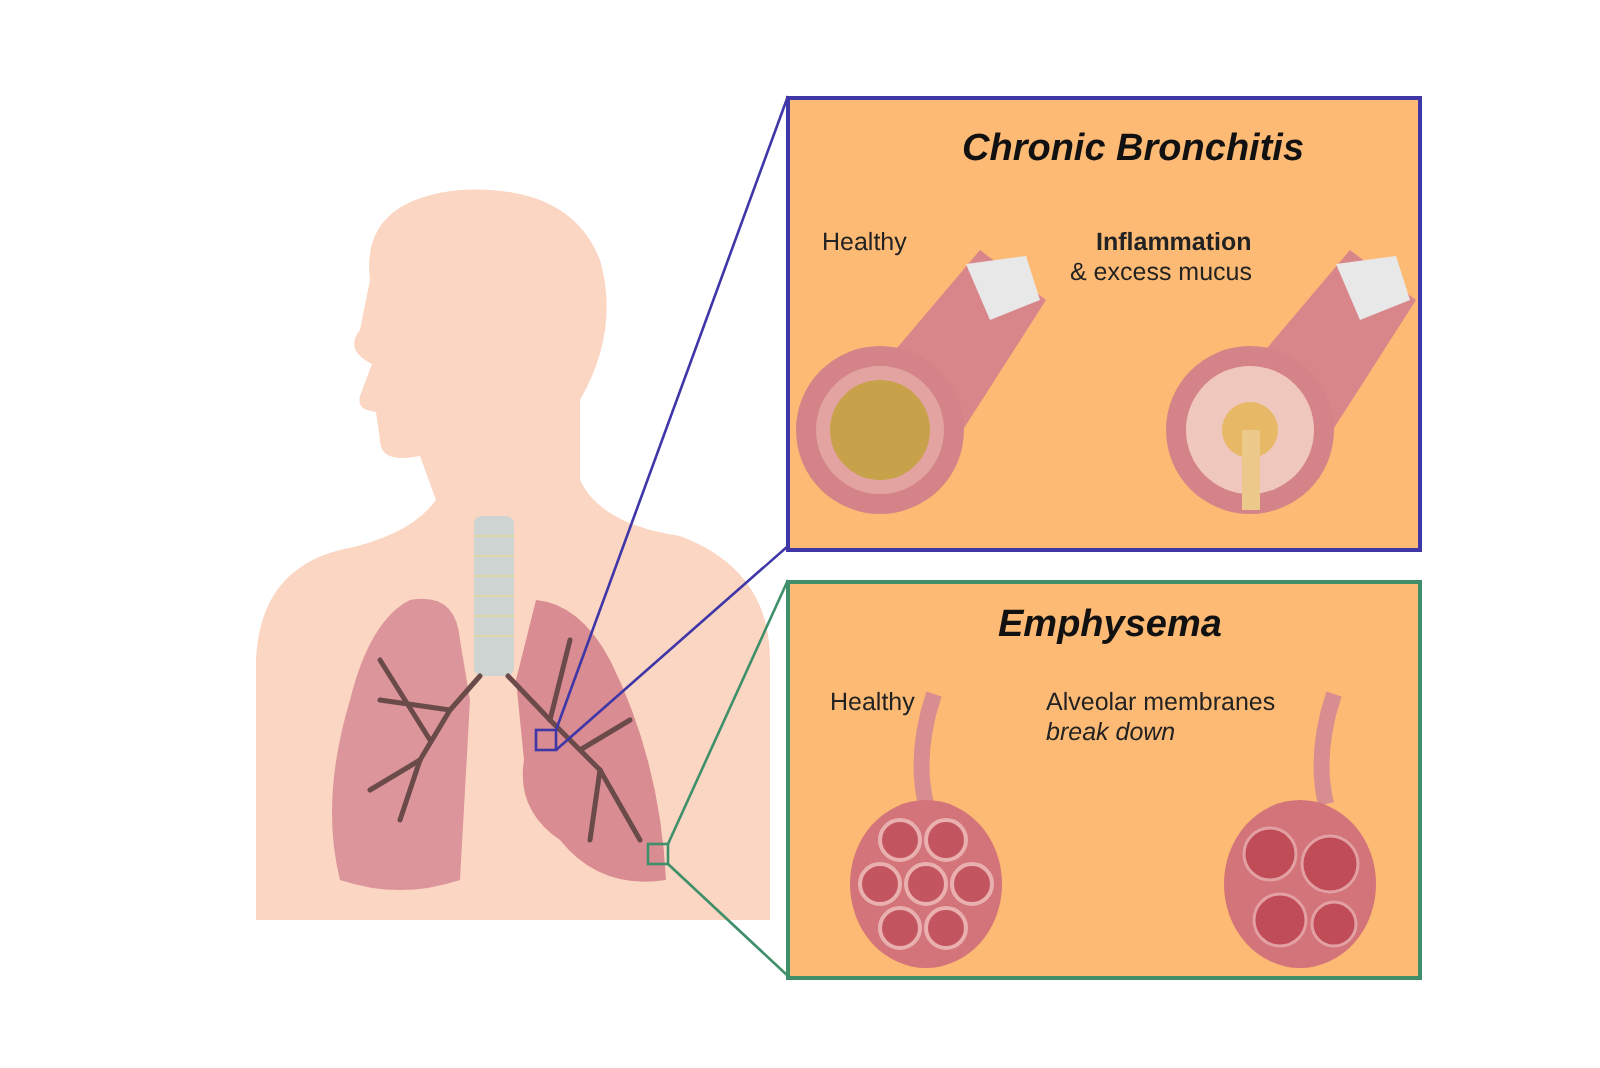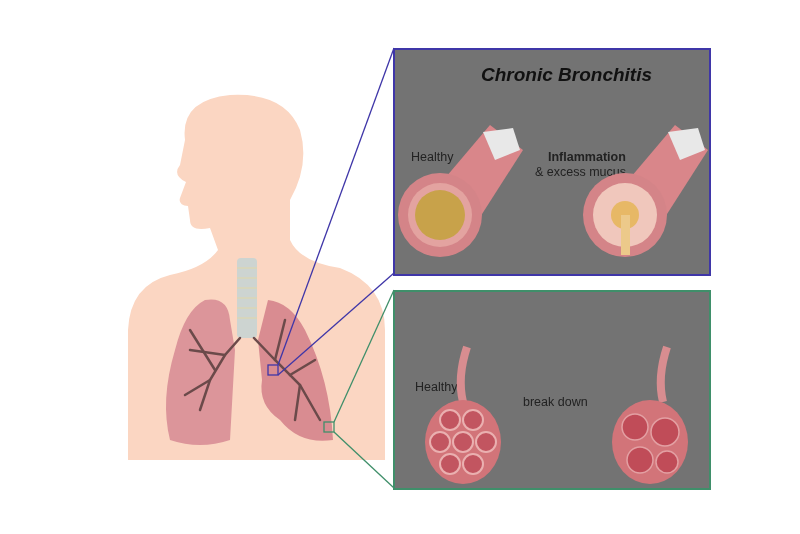--- a/index.html
+++ b/index.html
@@ -1,22 +1,22 @@
 <!DOCTYPE html>
 <html><head>
 <meta charset="utf-8">
 <style>
   html,body{margin:0;padding:0;background:#fff;}
   body{width:800px;height:534px;position:relative;overflow:hidden;font-family:"Liberation Sans",sans-serif;}
   svg{position:absolute;left:0;top:0;}
-  .box{position:absolute;background:#737373;}
+  .box{position:absolute;background:#fdba74;}
   .box.cb{left:393px;top:48px;width:314px;height:224px;border:2px solid #3f36a8;}
   .box.em{left:393px;top:290px;width:314px;height:196px;border:2px solid #3f8f6a;}
   .title{position:absolute;font-weight:bold;font-style:italic;font-size:19px;color:#111;}
-  .lbl{position:absolute;font-size:12.5px;color:#222;line-height:15px;margin-top:36px;}
+  .lbl{position:absolute;font-size:12.5px;color:#222;line-height:15px;}
 </style>
 </head>
 <body>
 
 <svg width="800" height="534">
 
   <path fill="#fbd6c2" d="M185 140 Q180 100 230 95 Q285 92 300 130 Q310 165 290 200 L290 240 Q300 262 340 268 Q385 285 385 330 L385 460 L128 460 L128 330 Q130 285 170 275 Q205 268 218 250 L210 228 Q190 232 190 220 L188 206 Q178 205 180 198 L186 182 Q172 175 180 165 Z"></path>
 
   <rect x="237" y="258" width="20" height="80" rx="4" fill="#cdd4d1"></rect>
   <g stroke="#e0d7a8" stroke-width="1">
@@ -72,22 +72,24 @@
       <path d="M273 82 L303 78 L310 100 L285 110 Z" fill="#e8e8e8"></path>
       <circle cx="230" cy="165" r="42" fill="#d48488"></circle>
       <circle cx="230" cy="165" r="32" fill="#f0c7bc"></circle>
       <circle cx="230" cy="165" r="14" fill="#e7b866"></circle>
       <rect x="226" y="165" width="9" height="40" fill="#ecc98a"></rect>
     </g>
   </svg>
 </div>
 
 <div class="box em">
+  <div class="title" style="left:104px;top:10px;">Emphysema</div>
   <div class="lbl" style="left:20px;top:52px;">Healthy</div>
-  <div class="lbl" style="left:128px;top:67px;">break down</div>
+  <div class="lbl" style="left:128px;top:52px;">Alveolar membranes</div>
+  <div class="lbl" style="left:128px;top:67px;font-style:italic;">break down</div>
   <svg width="314" height="196">
     <g>
       <path d="M72 55 Q62 85 68 110" stroke="#d88d90" stroke-width="8" fill="none"></path>
       <ellipse cx="68" cy="150" rx="38" ry="42" fill="#d27479"></ellipse>
       <g fill="#c25560" stroke="#eab0b0" stroke-width="2">
         <circle cx="55" cy="128" r="10"></circle>
           <circle cx="78" cy="128" r="10"></circle>
         <circle cx="45" cy="150" r="10"></circle>
           <circle cx="68" cy="150" r="10"></circle>
           <circle cx="91" cy="150" r="10"></circle>

